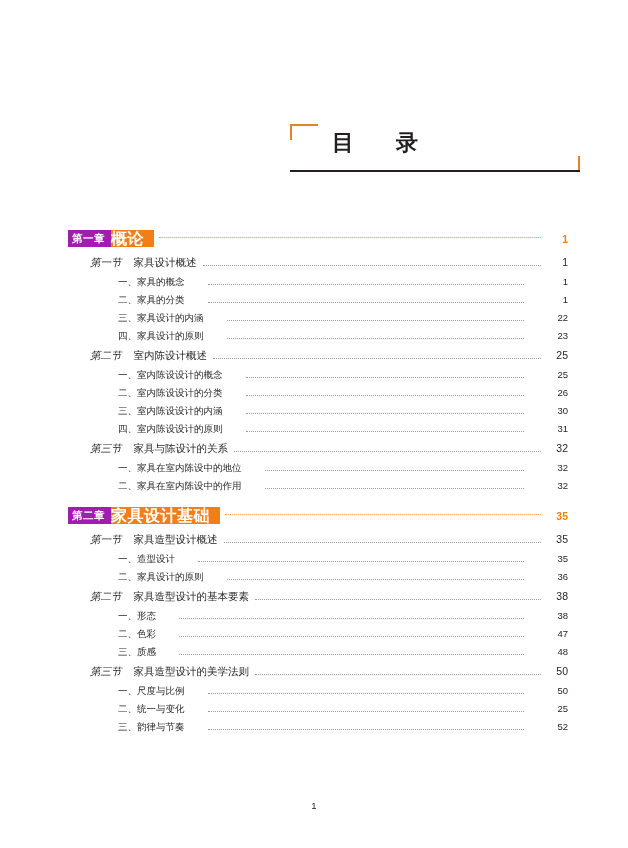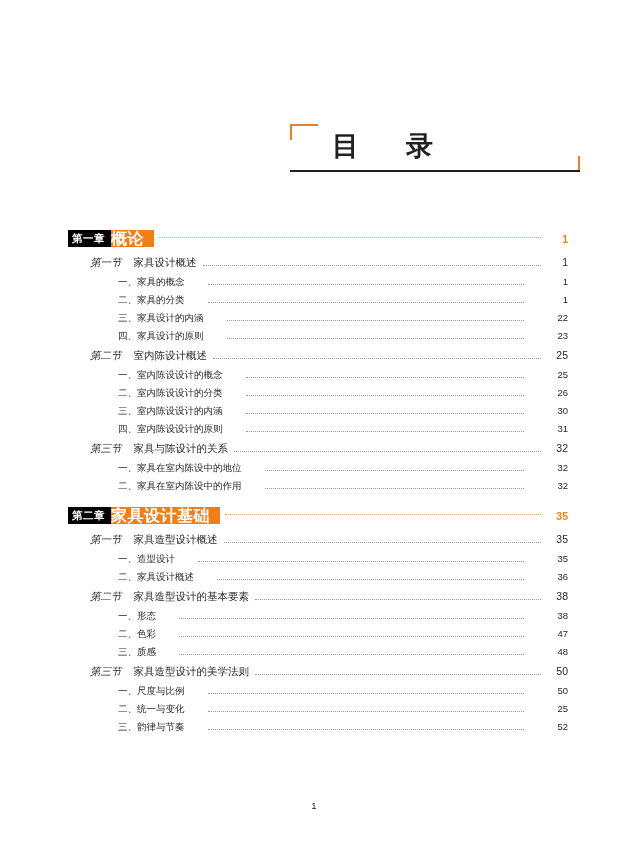--- a/index.html
+++ b/index.html
@@ -46,21 +46,21 @@
     bottom: 10px;
     width: 26px;
     height: 14px;
     border-right: 2px solid #e8822a;
     border-bottom: 2px solid #e8822a;
   }
   .toc-header .title-text {
     position: absolute;
     left: 42px;
     top: 4px;
-    font-size: 27px;
+    font-size: 22px;
     font-weight: bold;
     letter-spacing: 10px;
     color: #231f20;
     font-family: "DejaVu Sans", "Liberation Sans", sans-serif;
   }
   .toc-header .rule {
     position: absolute;
     left: 0px;
     top: 46px;
     width: 290px;
@@ -84,21 +84,21 @@
   }
 
   
   .row.chapter {
     margin-top: 14px;
     margin-bottom: 9px;
     height: 17px;
     align-items: center;
   }
   .row.chapter .chapter-tag {
-    background: #000000;
+    background: #a21caf;
     color: #ffffff;
     font-size: 10.5px;
     font-weight: bold;
     line-height: 17px;
     height: 17px;
     padding: 0 6px 0 4px;
     white-space: nowrap;
     letter-spacing: 0.5px;
   }
   .row.chapter .chapter-title {
@@ -285,21 +285,21 @@
         <span class="label"><span class="sec-no">第一节</span><span>家具造型设计概述</span></span>
         <span class="dots"></span>
         <span class="pg">35</span>
       </div>
       <div class="row item">
         <span class="label">一、造型设计</span>
         <span class="dots"></span>
         <span class="pg">35</span>
       </div>
       <div class="row item">
-        <span class="label">二、家具设计概述</span>
+        <span class="label">二、家具设计的原则</span>
         <span class="dots"></span>
         <span class="pg">36</span>
       </div>
       <div class="row section">
         <span class="label"><span class="sec-no">第二节</span><span>家具造型设计的基本要素</span></span>
         <span class="dots"></span>
         <span class="pg">38</span>
       </div>
       <div class="row item">
         <span class="label">一、形态</span>

